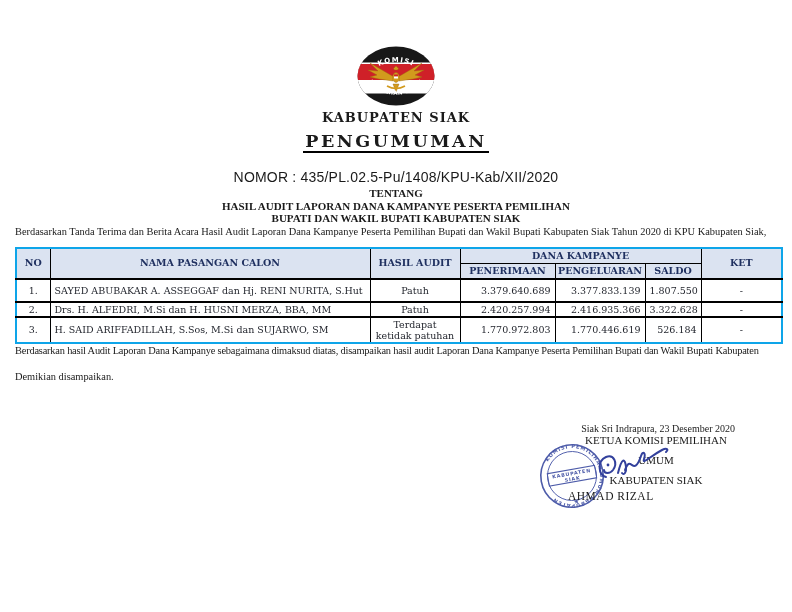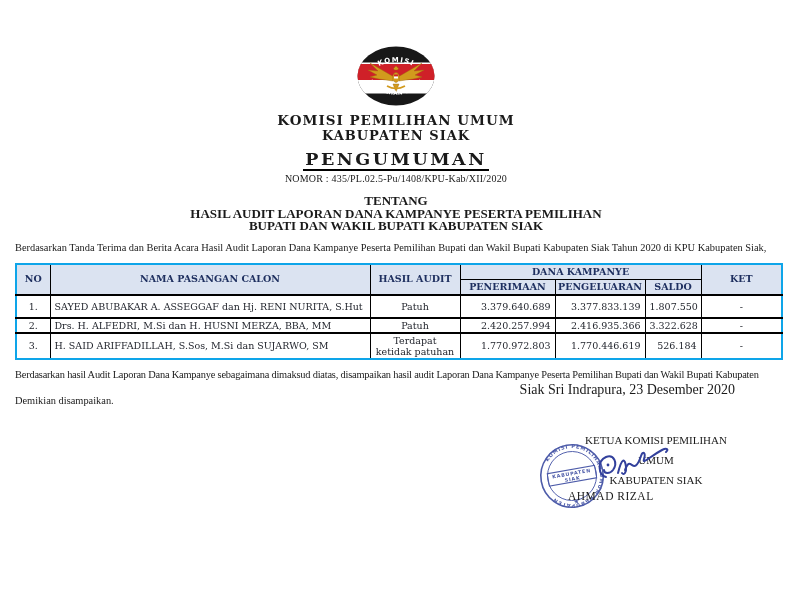--- a/index.html
+++ b/index.html
@@ -8,37 +8,37 @@
     font-family:"Liberation Serif", serif; color:#1a1a1a;
   }
   .center { text-align:center; }
   .top-block { padding-top:46px; }
   .logo-svg { width:78px; height:60px; display:inline-block; }
   .org1 { font-family:"DejaVu Serif",serif; font-weight:bold; font-size:13.5px; line-height:16px; letter-spacing:1px; margin-top:2px; }
   .org2 { font-family:"DejaVu Serif",serif; font-weight:bold; font-size:13px; line-height:15px; letter-spacing:1px; }
   .doc-title-wrap { margin-top:6px; line-height:20px; }
   .doc-title { font-family:"DejaVu Serif",serif; font-weight:bold; font-size:17.5px; letter-spacing:2.5px;
     display:inline-block; border-bottom:2px solid #000; padding:0 2px 0 2px; }
-  .doc-number { font-family:Liberation Serif, serif; font-size:10px; line-height:14px; margin-top:1px; letter-spacing:0.2px; }
-  .about { margin-top:9px; font-weight:bold; font-size:13px; line-height:12.5px; }
-  .para { margin:8px 9px 0 15px; font-size:10.4px; line-height:13px; white-space:nowrap; }
+  .doc-number { font-family:Liberation Sans, sans-serif; font-size:14px; line-height:14px; margin-top:17px; letter-spacing:0.2px; }
+  .about { margin-top:3px; font-weight:bold; font-size:11px; line-height:12.5px; }
+  .para { margin:0 9px 0 15px; font-size:10.4px; line-height:13px; white-space:nowrap; }
   .para.tight { letter-spacing:-0.2px; }
   table.audit { border-collapse:collapse; table-layout:fixed; width:768px; margin:9px 9px 0 15px;
     border:2px solid #0ea5e9; }
   table.audit th { background:#dbe3f1; color:#1f3060; font-family:"DejaVu Serif",serif; font-weight:bold;
     font-size:9.5px; border:1px solid #000; padding:1px 2px; line-height:12px; }
   table.audit td { font-family:"DejaVu Serif",serif; font-size:9.5px; color:#23262e;
     border:1px solid #000; padding:1px 4px; line-height:11px; }
   table.audit tbody tr { border-top:2px solid #000; }
   tr.r1 { height:23px; } tr.r2 { height:15px; } tr.r3 { height:25px; }
   td.c { text-align:center; }
   td.num { text-align:right; padding-right:8px; }
   td.name { padding-left:5px; }
   td.audit-cell { text-align:center; line-height:10.5px; }
-  .date-line { position:absolute; top:382px; right:57px; font-size:14px;text-align:right; }
+  .date-line { position:absolute; top:423px; right:57px; font-size:10px;text-align:right; }
   .ketua-block { position:absolute; top:430px; left:568px; width:176px; text-align:center;
     font-size:11px; line-height:20px; }
   .sig-name { position:absolute; top:490px; left:568px; width:176px; text-align:left;
     font-size:11.5px; letter-spacing:0.5px; }
   .stamp-svg { position:absolute; left:536px; top:442px; width:72px; height:68px; opacity:0.9; }
   .sign-svg { position:absolute; left:594px; top:443px; width:84px; height:52px; }
 </style>
 </head>
 <body>
 
@@ -66,21 +66,20 @@
     </g>
     <rect x="37" y="28.5" width="4" height="2" fill="#cf2028" stroke="none"></rect>
     <rect x="37" y="30.5" width="4" height="2" fill="#ffffff" stroke="none"></rect>
     <text font-family="DejaVu Sans, sans-serif" font-size="7" font-weight="bold" fill="#ffffff" letter-spacing="1.2">
       <textPath href="#ltop" startOffset="50%" text-anchor="middle">KOMISI</textPath>
     </text>
     <text font-family="DejaVu Sans, sans-serif" font-size="5.6" font-weight="bold" fill="#ffffff" letter-spacing="0.4">
       <textPath href="#lbot" startOffset="50%" text-anchor="middle">PEMILIHAN UMUM</textPath>
     </text>
   </svg>
-  <div class="org1">KOMISI PEMILIHAN UMUM</div>
   <div class="org2">KABUPATEN SIAK</div>
   <div class="doc-title-wrap"><span class="doc-title">PENGUMUMAN</span></div>
   <div class="doc-number">NOMOR : 435/PL.02.5-Pu/1408/KPU-Kab/XII/2020</div>
   <div class="about">
     <div>TENTANG</div>
     <div>HASIL AUDIT LAPORAN DANA KAMPANYE PESERTA PEMILIHAN</div>
     <div>BUPATI DAN WAKIL BUPATI KABUPATEN SIAK</div>
   </div>
 </div>
 

